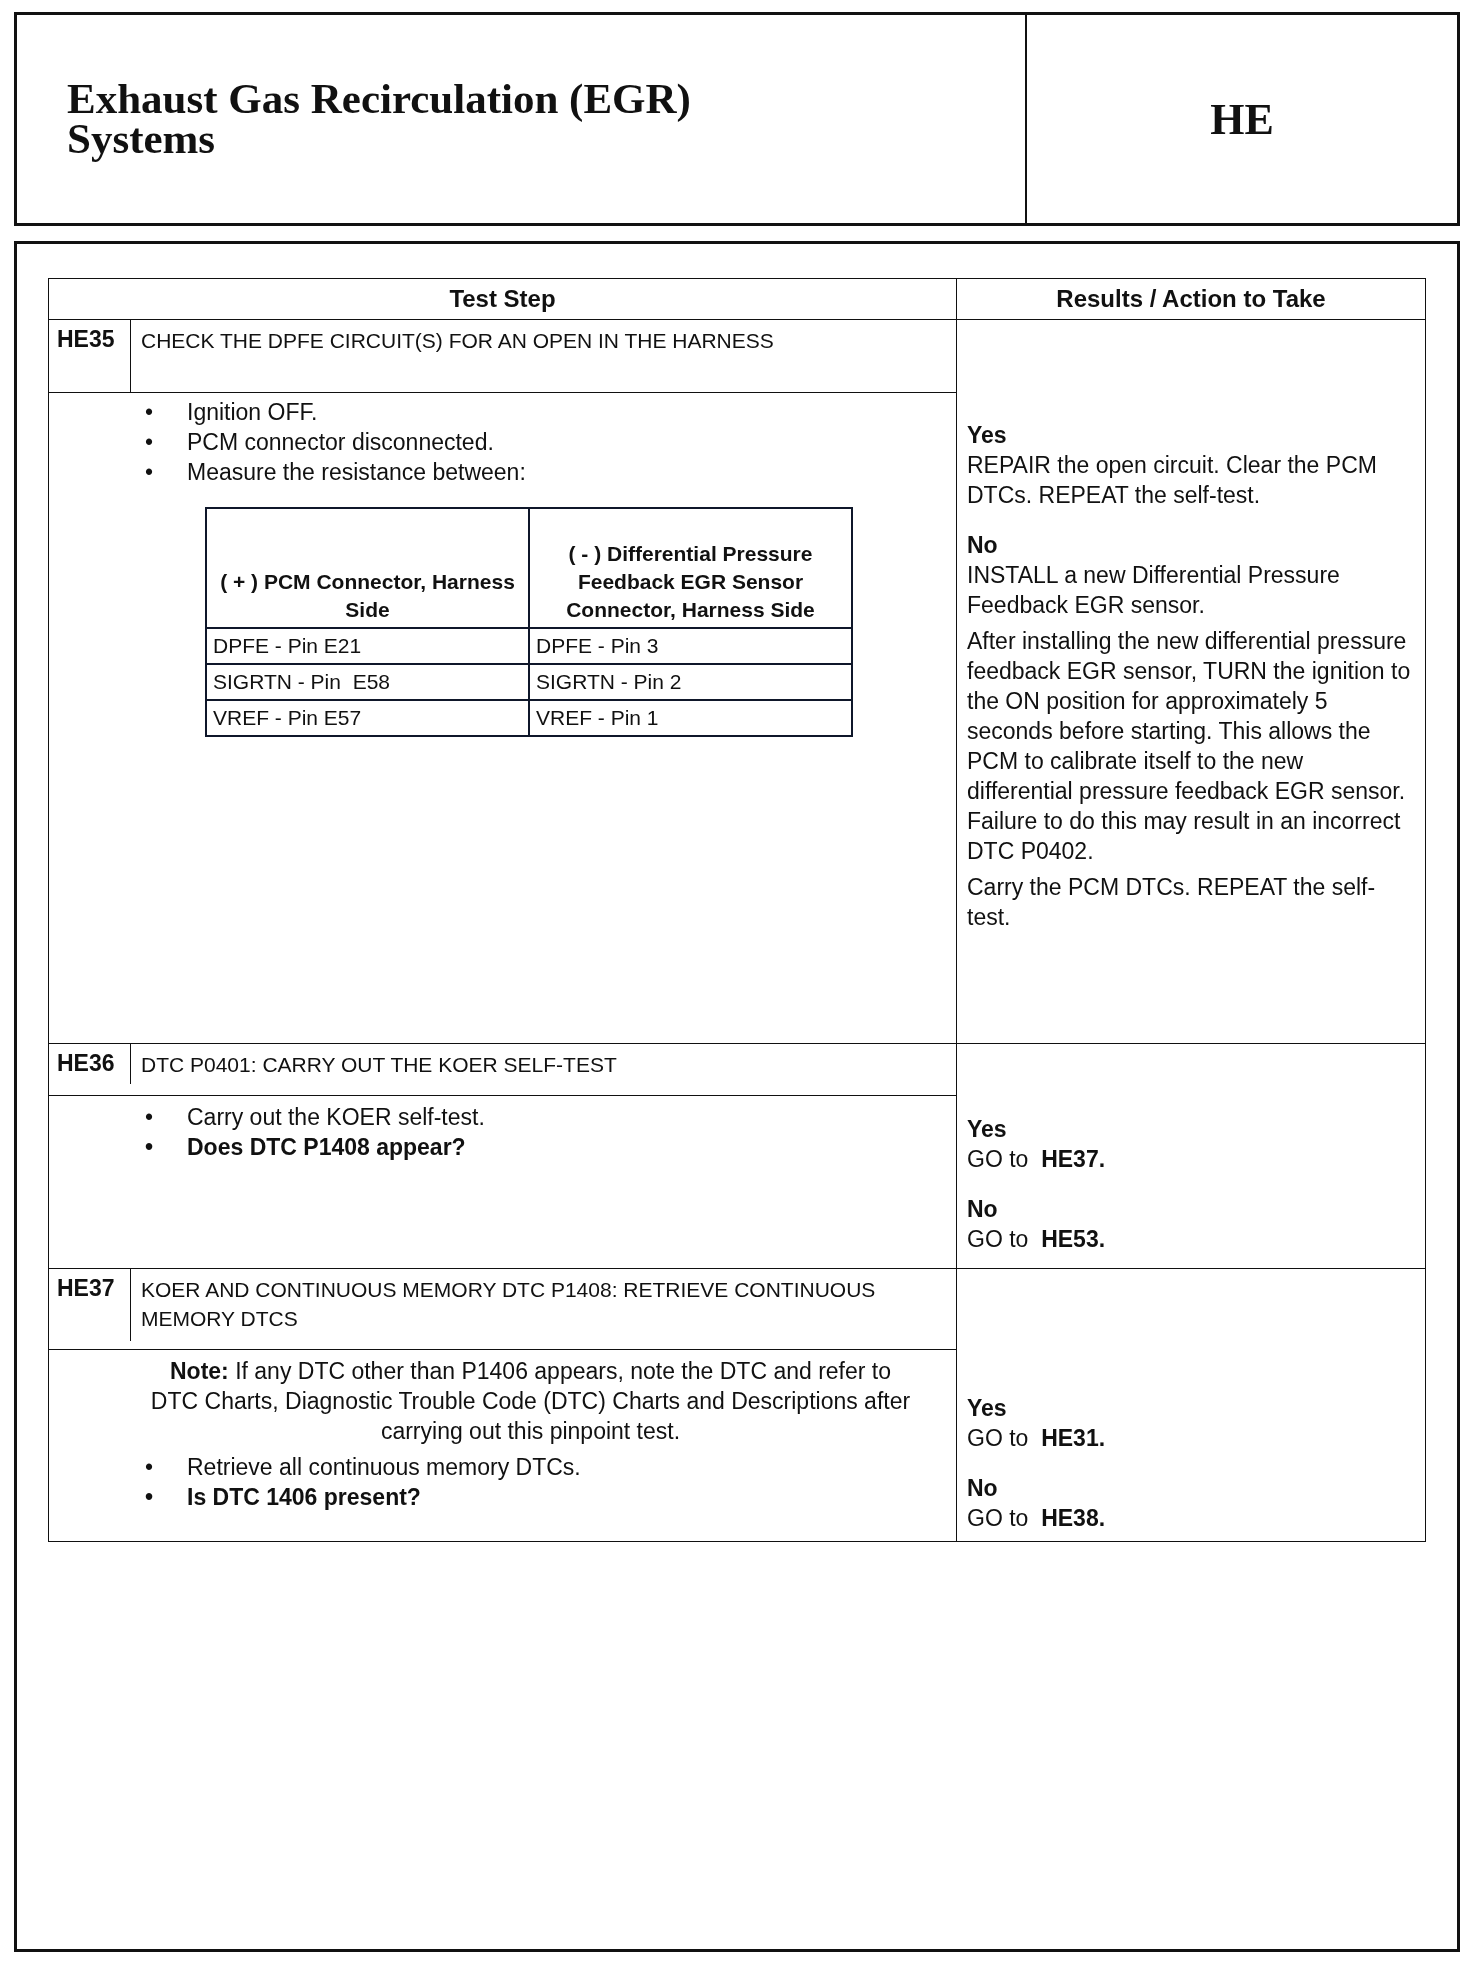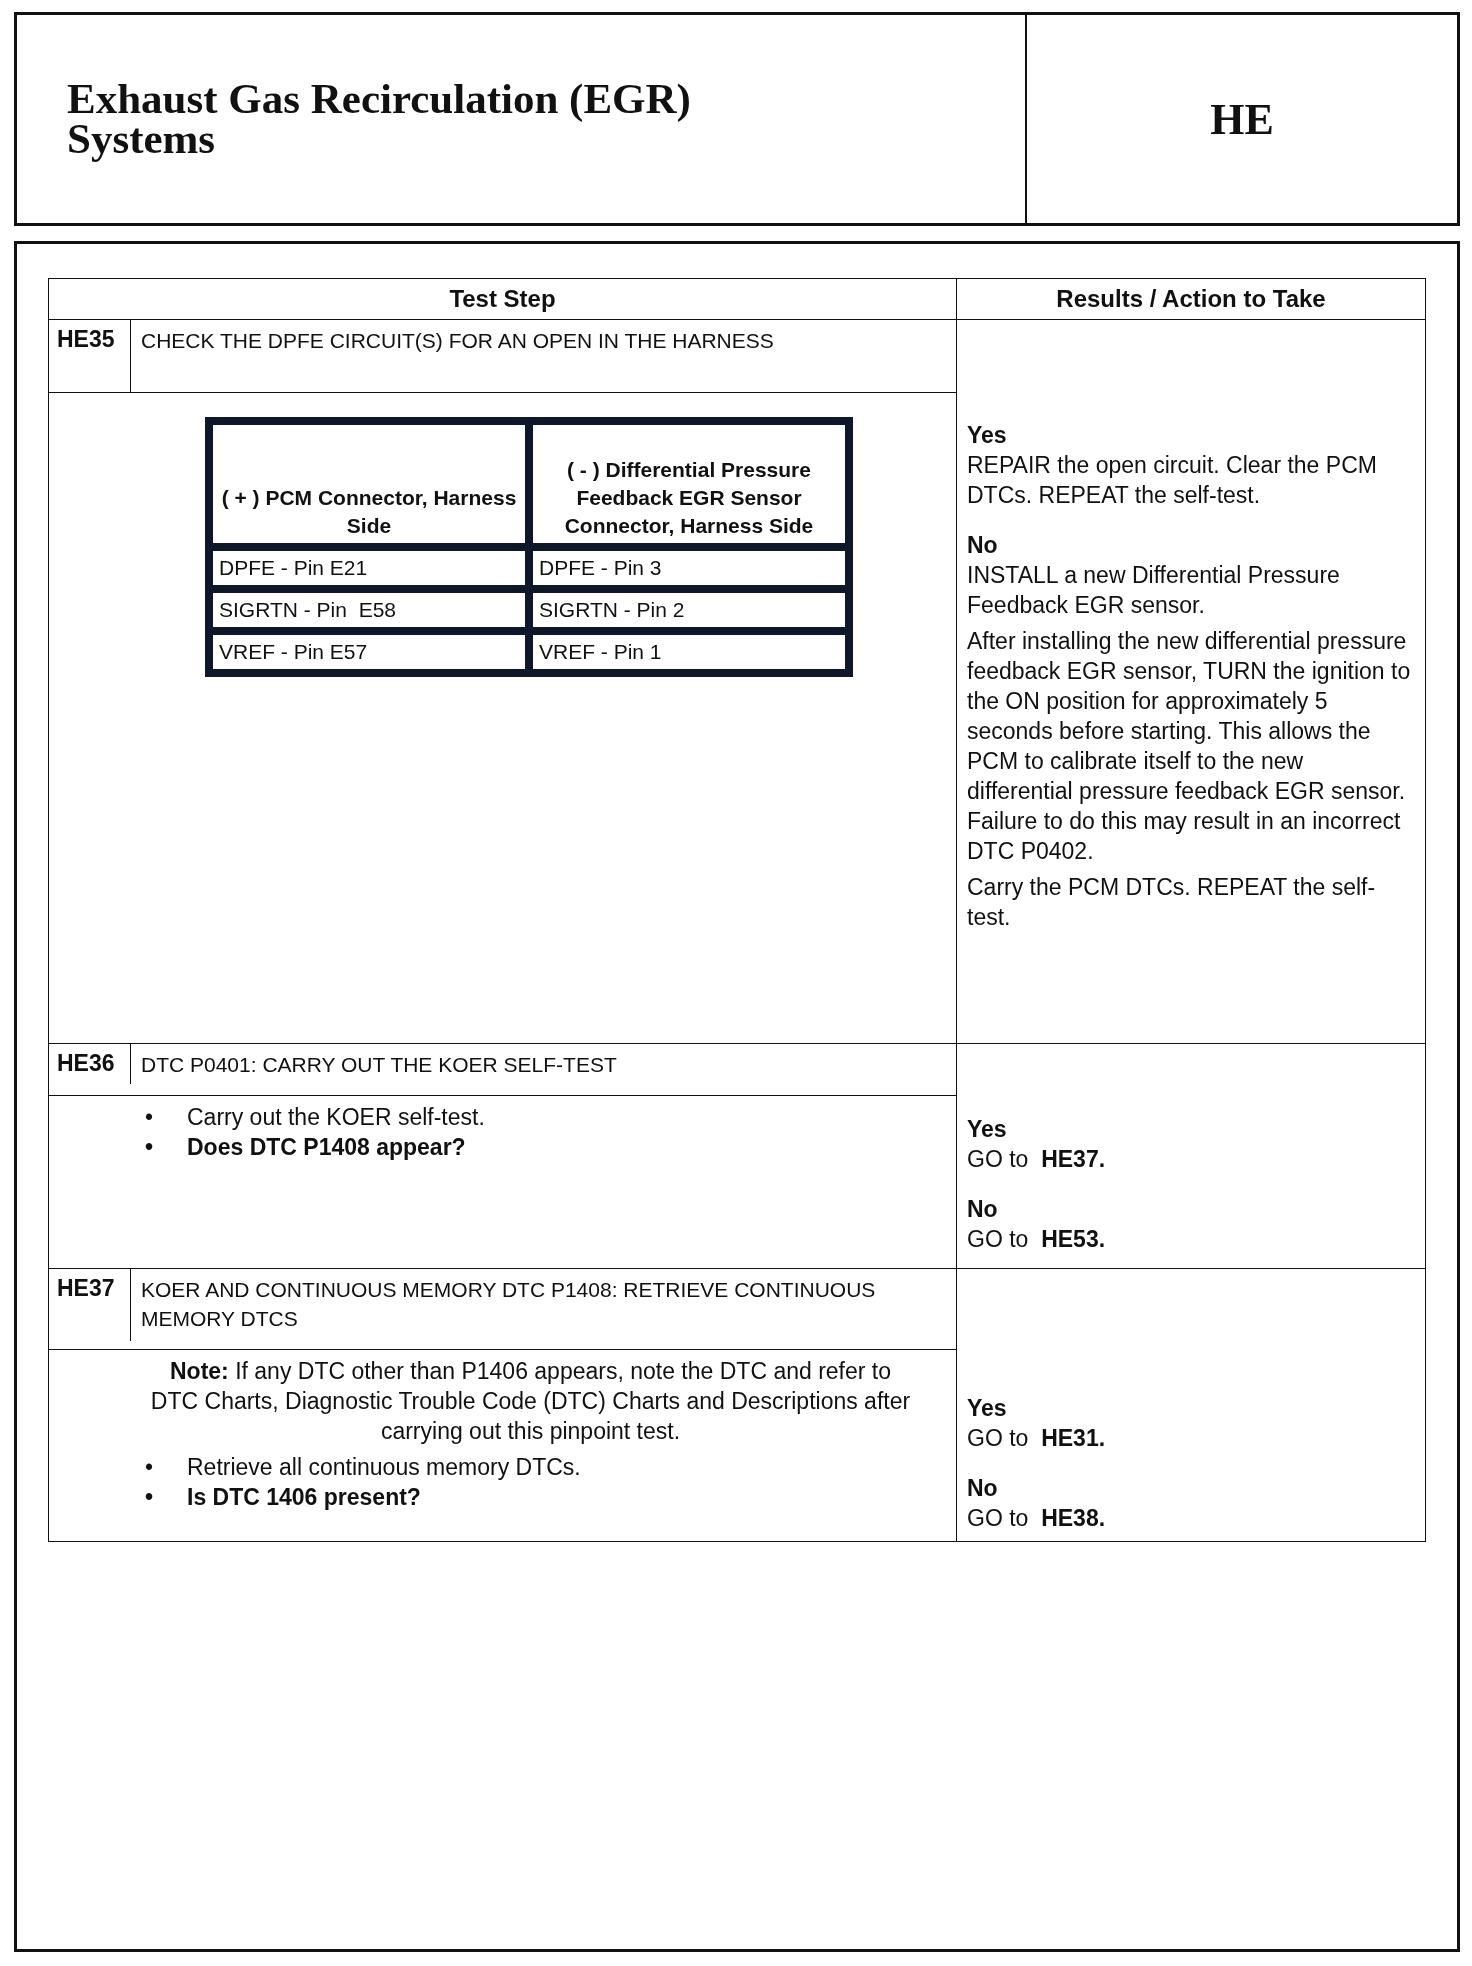--- a/index.html
+++ b/index.html
@@ -46,21 +46,21 @@
   ul.bul { list-style: none; margin: 0; padding: 0; }
   ul.bul li { position: relative; padding-left: 42px; }
   ul.bul li::before { content: "\2022"; position: absolute; left: 0; top: 0; }
   .b { font-weight: bold; }
 
   .res { padding: 8px 10px; font-size: 23px; line-height: 30px; }
   .res p { margin: 0 0 6px 0; }
   .res .lbl { font-weight: bold; display: block; margin-top: 20px; }
 
   table.pins { border-collapse: collapse; margin: 20px 0 8px 8px; width: 648px; table-layout: fixed; }
-  table.pins td { border: 8px solid #0f172a; font-size: 21px; line-height: 28px; padding: 3px 6px; }
+  table.pins td { border: 2px solid #0f172a; font-size: 21px; line-height: 28px; padding: 3px 6px; }
   table.pins td.ph { font-weight: bold; text-align: center; vertical-align: bottom; line-height: 28px; }
   .note { font-size: 23px; line-height: 30px; margin-bottom: 6px; text-align: center; }
 </style>
 </head>
 <body>
 
 <div class="header-box">
   <div class="header-title">
     <div>
       <span>Exhaust Gas Recirculation (EGR)</span>
@@ -97,20 +97,25 @@
           <p><span class="lbl">Yes</span><span>REPAIR the open circuit. Clear the PCM DTCs. REPEAT the self-test.</span></p>
           <p><span class="lbl">No</span><span>INSTALL a new Differential Pressure Feedback EGR sensor.</span></p>
           <p>After installing the new differential pressure feedback EGR sensor, TURN the ignition to the ON position for approximately 5 seconds before starting. This allows the PCM to calibrate itself to the new differential pressure feedback EGR sensor. Failure to do this may result in an incorrect DTC P0402.</p>
           <p>Carry the PCM DTCs. REPEAT the self-test.</p>
         </div>
       </td>
     </tr>
     <tr>
       <td style="height:650px">
         <div class="step-body" style="padding-left:96px;padding-top:4px">
+          <ul class="bul">
+            <li>Ignition OFF.</li>
+            <li>PCM connector disconnected.</li>
+            <li>Measure the resistance between:</li>
+          </ul>
           <table class="pins" style="margin-left:60px">
             <tbody>
                 <tr>
               <td class="ph" style="height:112px">( + ) PCM Connector, Harness Side</td>
               <td class="ph">( - ) Differential Pressure Feedback EGR Sensor Connector, Harness Side</td>
             </tr>
             <tr>
               <td>DPFE - Pin E21</td>
               <td>DPFE - Pin 3</td>
             </tr>

